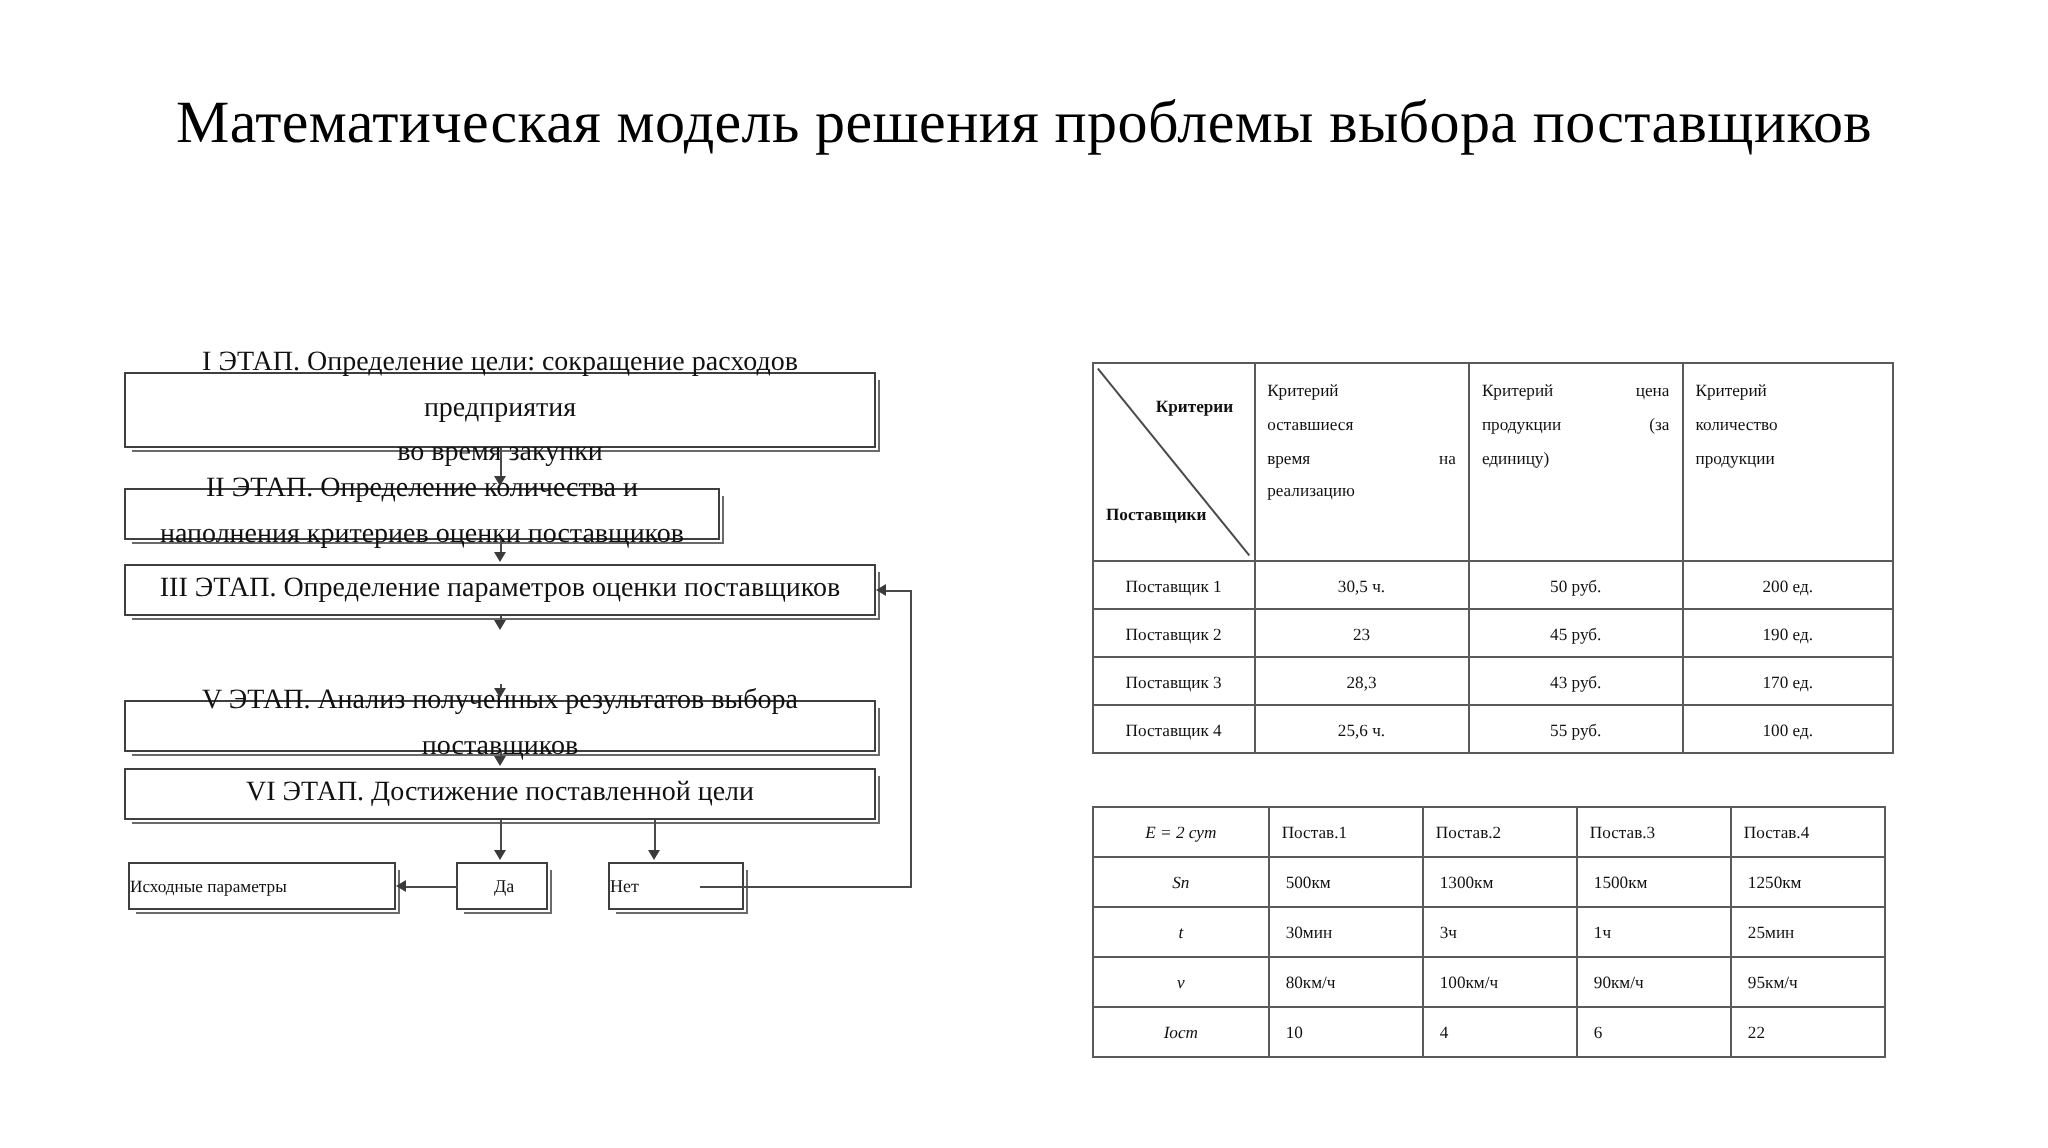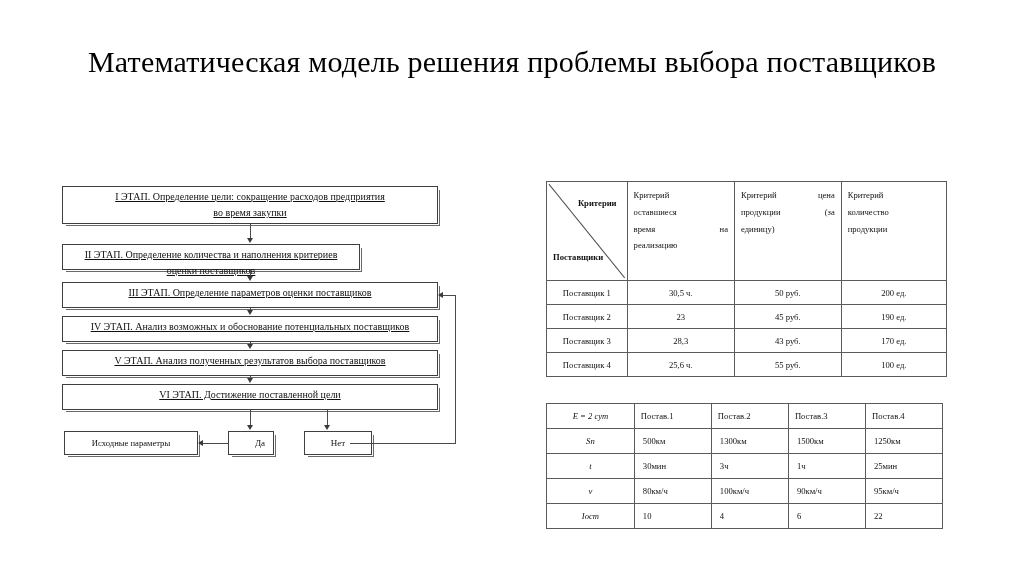--- a/index.html
+++ b/index.html
@@ -38,37 +38,36 @@
     width: 420px;
     height: 292px;
   }
   .stage-box {
     position: absolute;
     box-sizing: border-box;
     border: 1px solid #3f3f3f;
     background: #ffffff;
     box-shadow: 2px 2px 0 -1px #ffffff, 3px 3px 0 -1px #6a6a6a;
     display: flex;
+    align-items: center;
     justify-content: center;
     text-align: center;
-    font-size: 10px;
+    font-size: 14px;
     line-height: 1.62;
     padding: 2px 6px;
     color: #111111;
-    text-decoration: underline;
   }
   .small-box {
     position: absolute;
     box-sizing: border-box;
     border: 1px solid #3f3f3f;
     background: #ffffff;
     box-shadow: 2px 2px 0 -1px #ffffff, 3px 3px 0 -1px #6a6a6a;
     display: flex;
     align-items: center;
-    justify-content: center;
     text-align: center;
     font-size: 9px;
     color: #111111;
   }
   .conn {
     position: absolute;
     background: #4a4a4a;
   }
   .v-line { width: 1px; }
   .h-line { height: 1px; }
@@ -161,23 +160,20 @@
   </div>
 
   <div class="stage-box" style="left:16px; top:66px; width:298px; height:26px;">
     <span>II ЭТАП. Определение количества и наполнения критериев оценки поставщиков</span>
   </div>
 
   <div class="stage-box" style="left:16px; top:104px; width:376px; height:26px;">
     <span>III ЭТАП. Определение параметров оценки поставщиков</span>
   </div>
 
-  <div class="stage-box" style="left:16px; top:138px; width:376px; height:26px;">
-    <span>IV ЭТАП. Анализ возможных и обоснование потенциальных поставщиков</span>
-  </div>
 
   <div class="stage-box" style="left:16px; top:206px; width:376px; height:26px;">
     <span>VI ЭТАП. Достижение поставленной цели</span>
   </div>
 
   <div class="stage-box" style="left:16px; top:172px; width:376px; height:26px;">
     <span>V ЭТАП. Анализ полученных результатов выбора поставщиков</span>
   </div>
 
   <div class="small-box" style="left:18px; top:253px; width:134px; height:24px; font-size:8.6px;">

